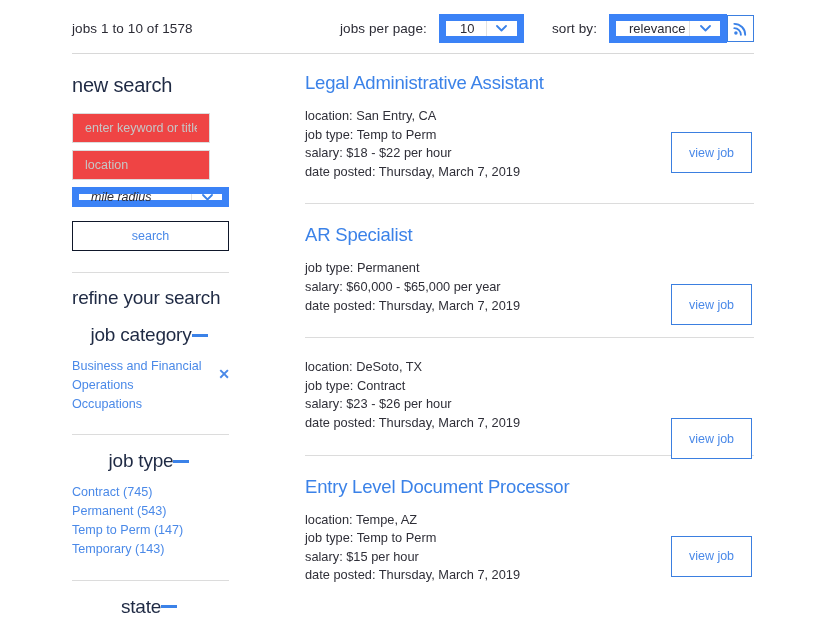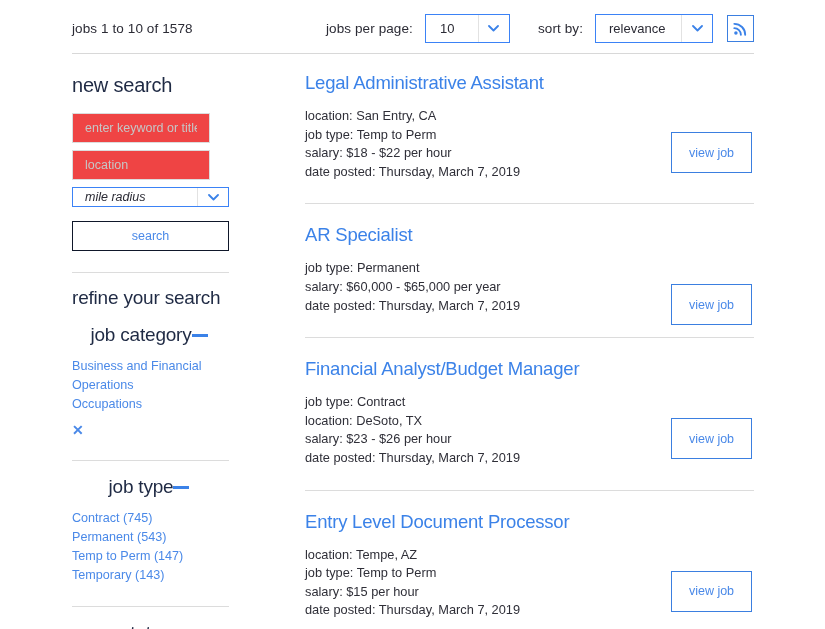--- a/index.html
+++ b/index.html
@@ -45,21 +45,21 @@
   .ctl-label {
     font-size: 13.5px;
     color: #2b2b35;
     margin-right: 12px;
     letter-spacing: .1px;
   }
 
   .select {
     position: relative;
     height: 29px;
-    border: 1px solid #3b82f6;
+    border: 7px solid #3b82f6;
     background: #fff;
     display: flex;
     align-items: center;
     font-size: 13px;
     color: #2b2b35;
   }
   .select .sel-value {
     padding-left: 14px;
     flex: 1;
     white-space: nowrap;
@@ -69,21 +69,21 @@
     height: 100%;
     background: #e2e2e2;
   }
   .select .sel-arrow {
     width: 30px;
     display: flex;
     align-items: center;
     justify-content: center;
   }
   .select-pp { width: 85px; margin-right: 28px; }
-  .select-sort { width: 118px; margin-right: 14px; }
+  .select-sort { width: 118px; }
   .select-sort .sel-value { padding-left: 13px; }
 
   .chev {
     width: 11px;
     height: 7px;
   }
 
   .rss-btn {
     width: 27px;
     height: 27px;
@@ -194,21 +194,20 @@
     line-height: 18.8px;
     color: #4a89e8;
     text-decoration: none;
     cursor: pointer;
   }
 
   .active-facet {
     display: flex;
     align-items: flex-start;
     justify-content: space-between;
-    flex-direction: column;
   }
   .active-facet .facet-link { max-width: 130px; }
   .x-icon {
     color: #4a89e8;
     font-size: 14px;
     font-weight: bold;
     line-height: 18px;
     margin-top: 8px;
     cursor: pointer;
   }
@@ -384,23 +383,22 @@
     <div class="job">
       <a class="job-title">AR Specialist</a>
       <div class="job-meta">job type: Permanent</div>
       <div class="job-meta">salary: $60,000 - $65,000 per year</div>
       <div class="job-meta">date posted: Thursday, March 7, 2019</div>
       <button class="view-job">view job</button>
     </div>
     <div class="job-hr"></div>
 
     <div class="job">
-      <a class="job-title">Financial Analyst/Budget Manager</a>
+      <div class="job-meta">location: DeSoto, TX</div>
       <div class="job-meta">job type: Contract</div>
-      <div class="job-meta">location: DeSoto, TX</div>
       <div class="job-meta">salary: $23 - $26 per hour</div>
       <div class="job-meta">date posted: Thursday, March 7, 2019</div>
       <button class="view-job">view job</button>
     </div>
     <div class="job-hr"></div>
 
     <div class="job">
       <a class="job-title">Entry Level Document Processor</a>
       <div class="job-meta">location: Tempe, AZ</div>
       <div class="job-meta">job type: Temp to Perm</div>

